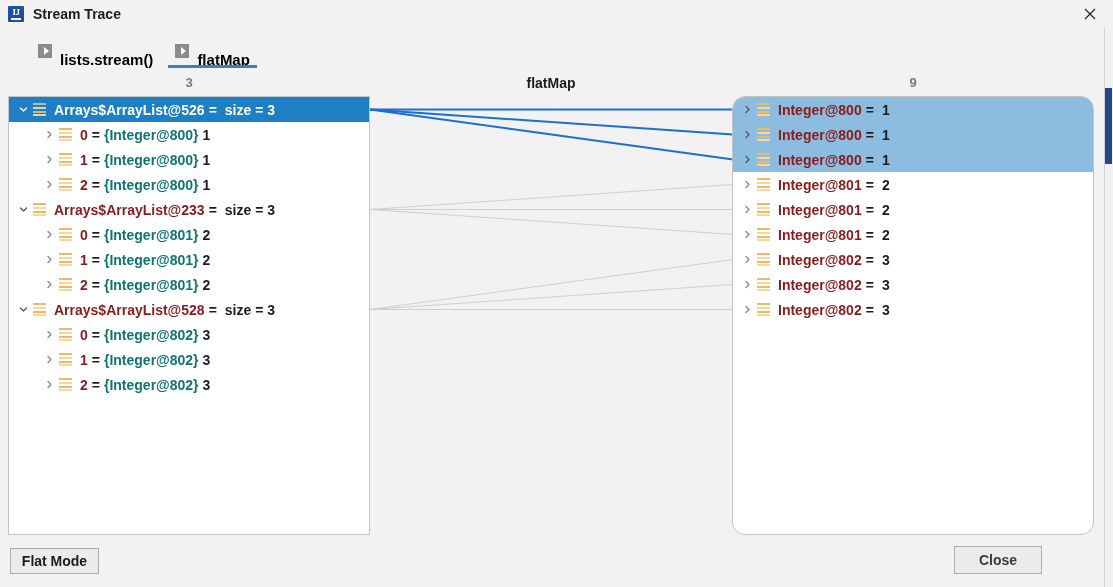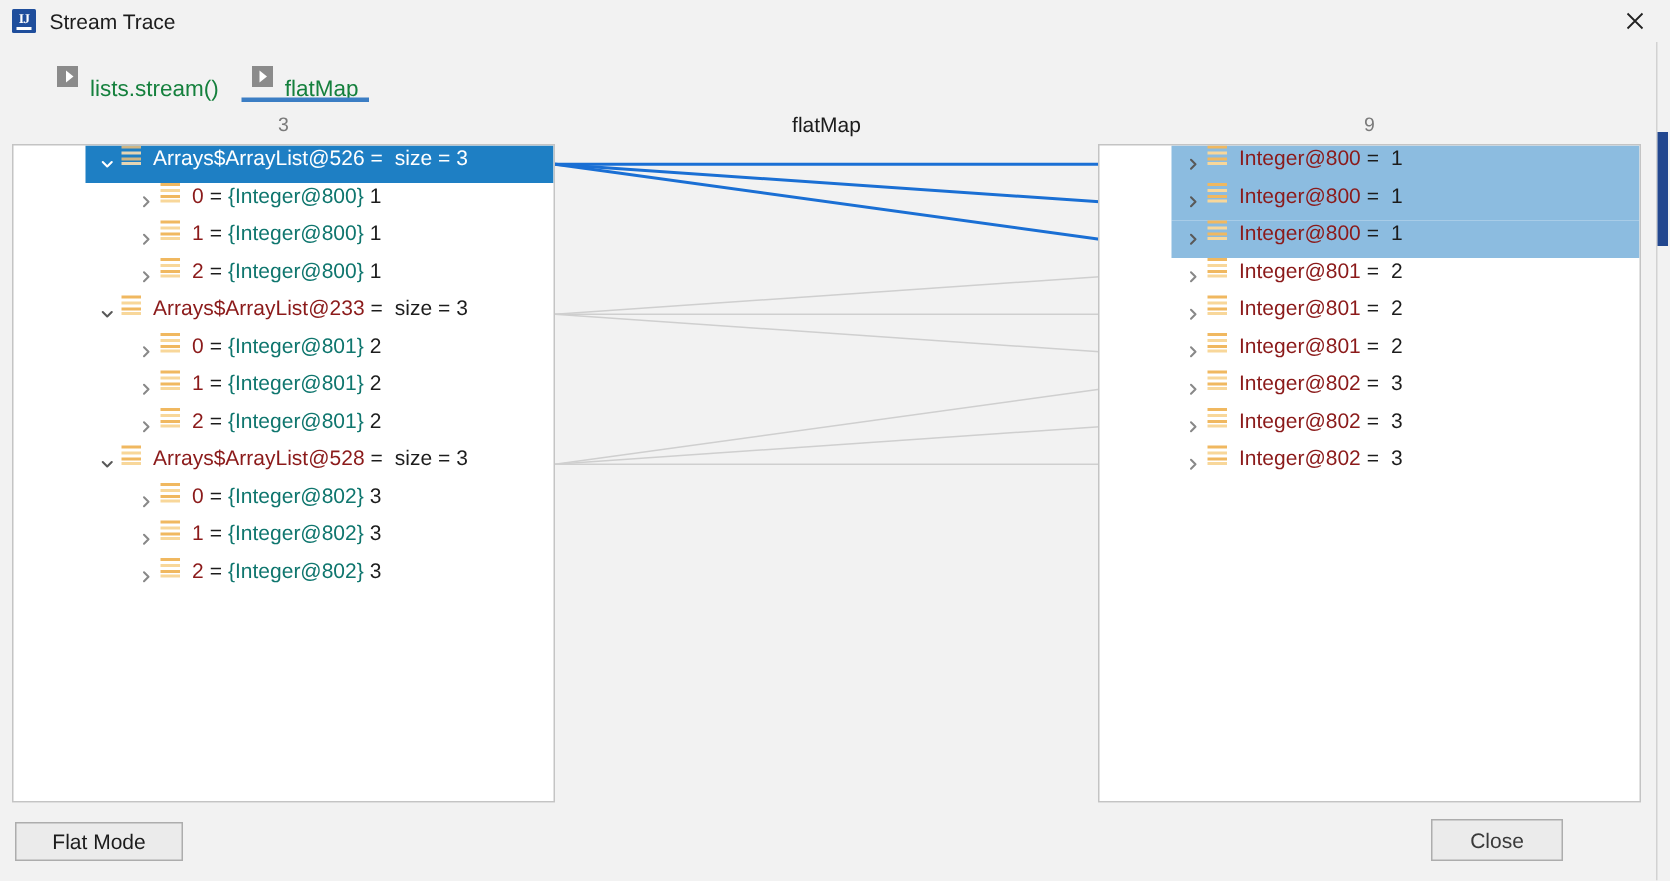--- a/index.html
+++ b/index.html
@@ -8,20 +8,21 @@
     width: 1113px; height: 587px;
     overflow: hidden;
     background: #f2f2f2;
     font-family: "Liberation Sans", sans-serif;
   }
 
   #app {
     position: relative;
     width: 1113px; height: 587px;
     background: #f2f2f2;
+    font-weight: bold;
   }
 
   
   .titlebar {
     position: absolute; left: 0; top: 0;
     width: 1113px; height: 28px;
     background: #f2f2f2;
     display: flex; align-items: center;
   }
   .ij-logo {
@@ -72,21 +73,21 @@
     padding-left: 27px;
   }
   .tab {
     display: flex; align-items: center;
     height: 34px;
     padding: 0 11px;
     position: relative;
   }
   .tab .tab-label {
     font-size: 15px;
-    color: #15803d;
+    color: #000000;
     margin-left: 8px;
     margin-top: 17px;
   }
   .tab.active::after {
     content: "";
     position: absolute;
     left: 4px; right: 4px; bottom: 0;
     height: 3px;
     background: #3c7ec4;
   }
@@ -120,29 +121,29 @@
 
   
   .panel {
     position: absolute;
     top: 96px; height: 439px;
     background: #ffffff;
     border: 1px solid #c4c4c4;
     overflow: hidden;
   }
   .panel.left  { left: 8px;   width: 362px; }
-  .panel.right { left: 732px; width: 362px; }
+  .panel.right { left: 732px; width: 362px; border-radius: 13px; }
 
   .tree-row {
     height: 25px;
     display: flex;
+    align-items: center;
     white-space: nowrap;
     font-size: 14px;
     color: #1c1c1c;
-    margin-left: 48px;
   }
   .tree-row.sel-strong { background: #1e7fc4; }
   .tree-row.sel-light  { background: #8cbce0; }
 
   .twisty {
     width: 20px; flex: 0 0 20px;
     text-align: center;
     color: #909090;
     font-size: 12px;
     line-height: 1;
@@ -195,21 +196,21 @@
 
   
   .btn {
     position: absolute;
     background: #ebebeb;
     border: 1px solid #adadad;
     font-size: 14px;
     color: #1c1c1c;
     display: flex; align-items: center; justify-content: center;
   }
-  .btn-flatmode { left: 10px; top: 548px; width: 112px; height: 26px; }
+  .btn-flatmode { left: 10px; top: 548px; width: 89px; height: 26px; }
   .btn-close    { left: 954px; top: 546px; width: 88px; height: 28px; color: #3a3a3a; }
 
   
   .scroll-track {
     position: absolute; right: 0; top: 28px;
     width: 9px; height: 559px;
     background: #f2f2f2;
     border-left: 1px solid #d2d2d2;
   }
   .scroll-thumb {

